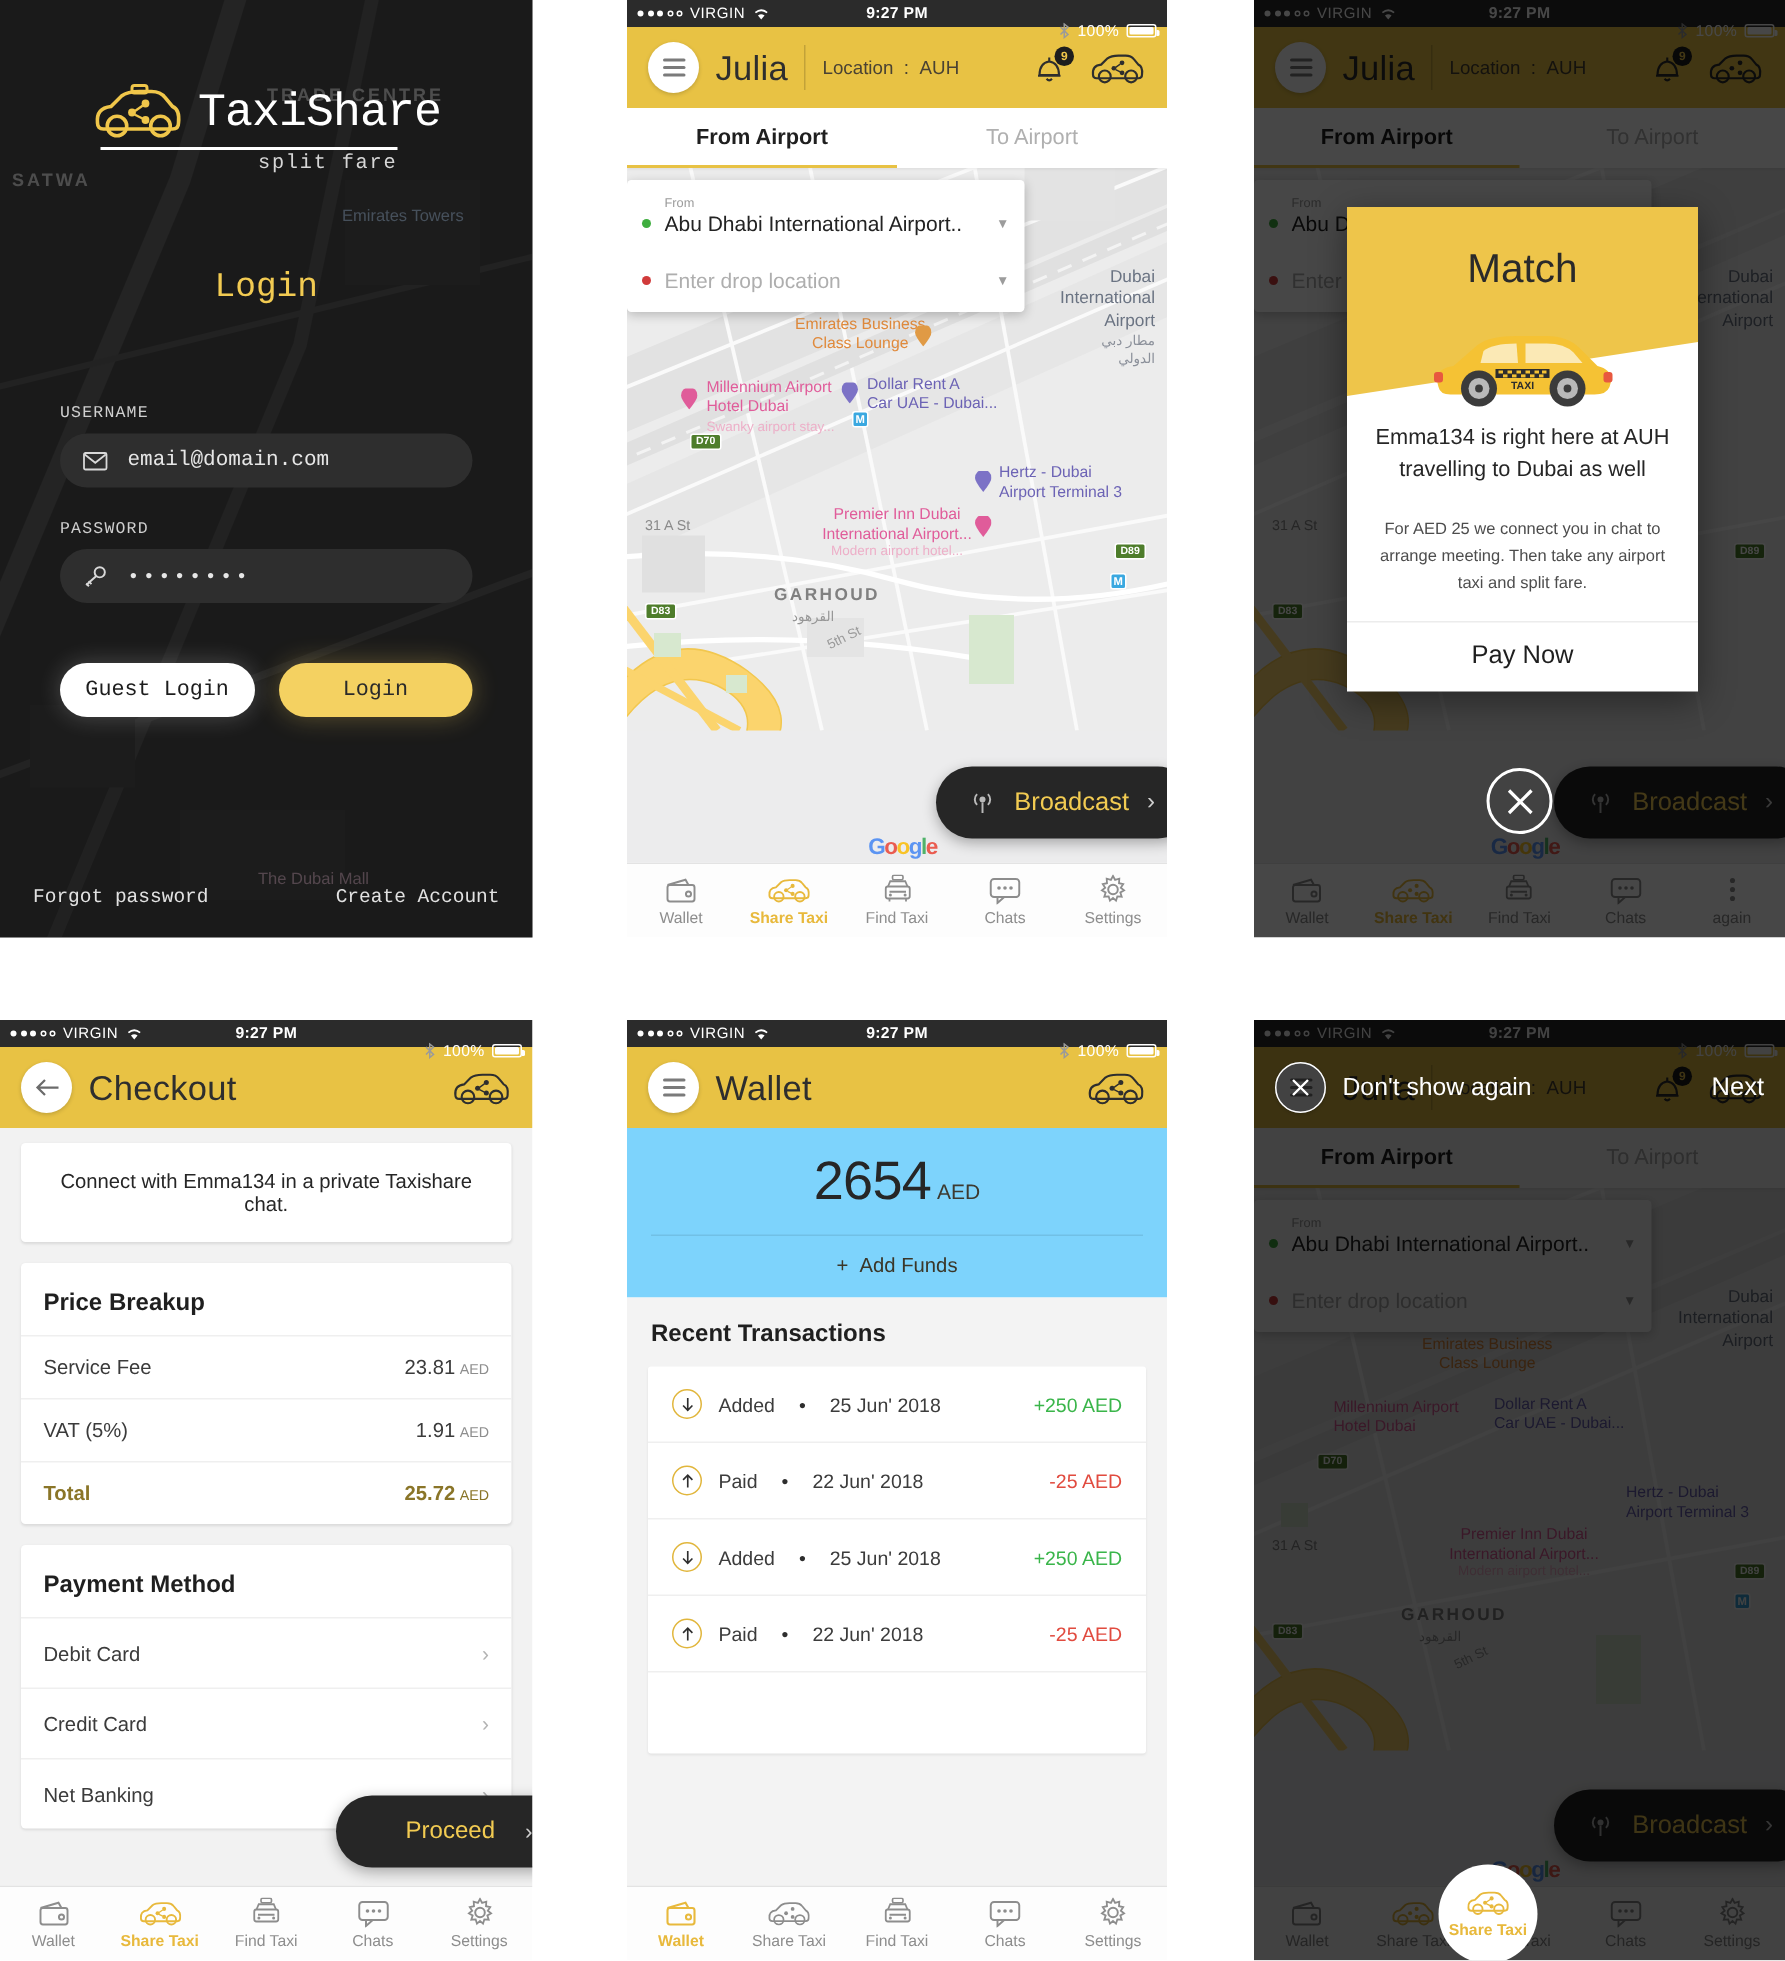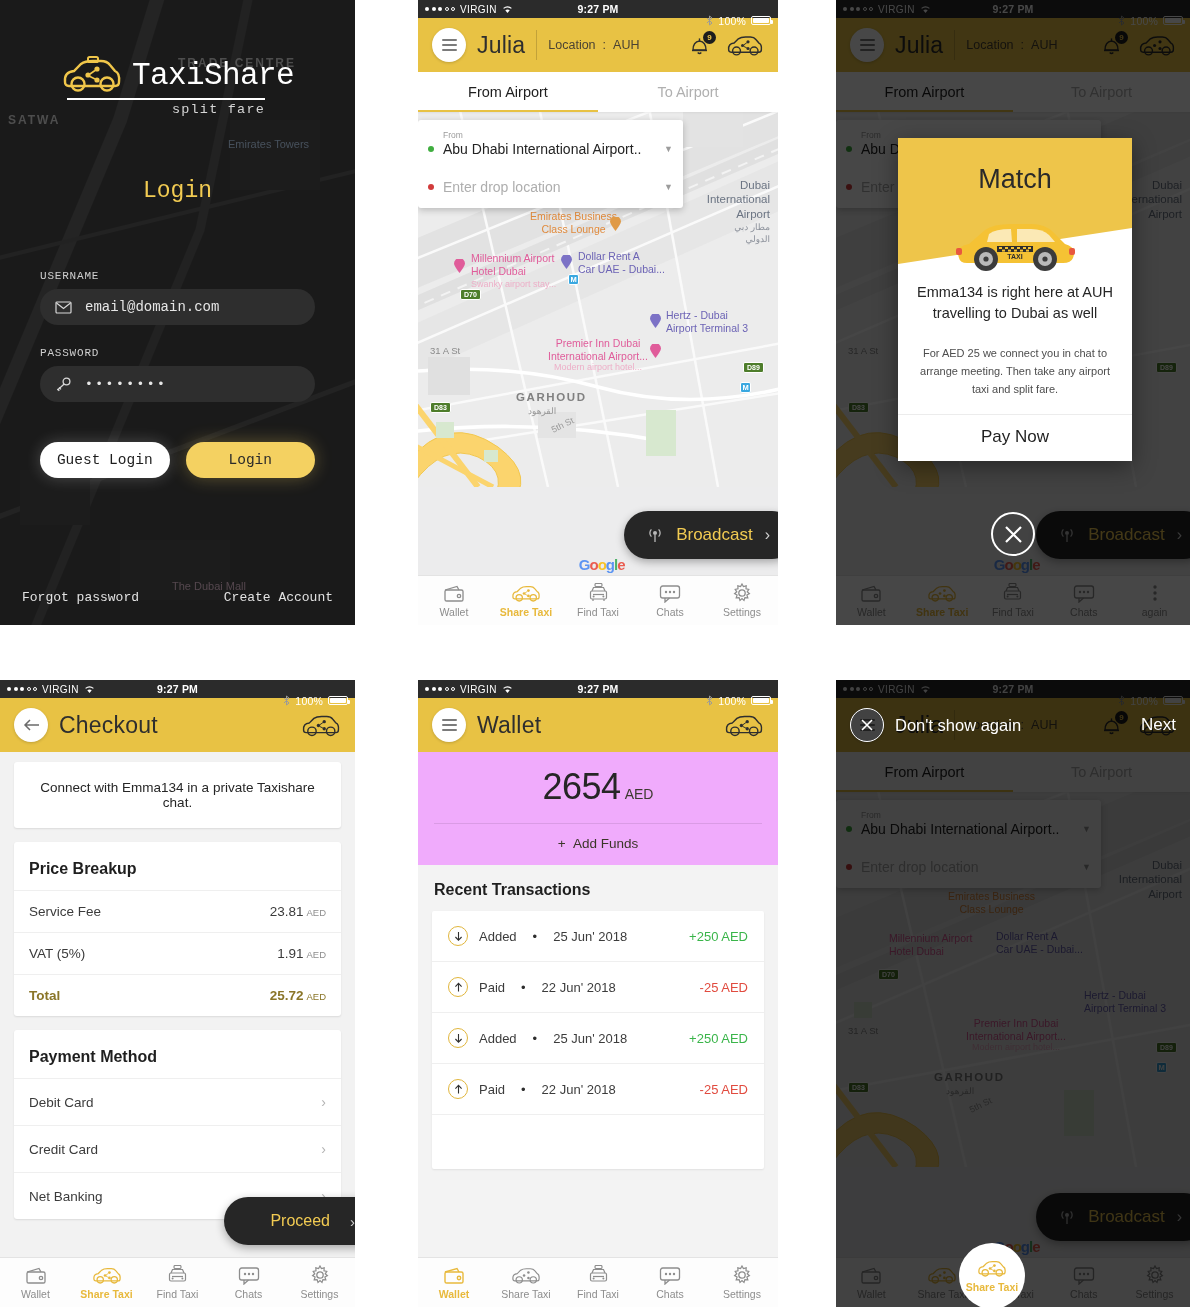--- a/index.html
+++ b/index.html
@@ -50,21 +50,21 @@
   .bell { position:relative; width:21px; height:23px; }
   .badge {
     position:absolute; top:-3px; right:-6px; background:#1d1d1d; color:#f0c64a;
     font-size:8px; width:13px;height:13px;border-radius:50%;
     display:flex;align-items:center;justify-content:center; font-weight:bold;
   }
 
   
   .tabs { display:flex; background:#fff; height:40px; position:relative; z-index:25; flex:0 0 auto; box-shadow:0 1px 2px rgba(0,0,0,.06); }
   .tab { flex:1; display:flex; align-items:center; justify-content:center; font-size:14.5px; color:#b0b0b0; position:relative; }
-  .tab.active { color:#1f1f1f; font-weight:normal; }
+  .tab.active { color:#1f1f1f; font-weight:bold; }
   .tab.active::after{content:"";position:absolute;bottom:0;left:0;right:0;height:2.5px;background:#e8c244;}
 
   
   .map { position:relative; flex:1 1 auto; overflow:hidden; background:#ececed; }
   .map-bg { position:absolute; inset:0; }
   .mlabel { position:absolute; font-size:10.5px; line-height:1.22; white-space:pre; }
   .mpin { position:absolute; width:11px;height:14px; }
   .mshield{position:absolute;background:#4e7d2b;color:#fff;font-size:7px;font-weight:bold;border-radius:2px;padding:1px 3px;border:1px solid #fff;}
   .mmetro{position:absolute;background:#3aa8e0;color:#fff;font-size:7.5px;font-weight:bold;border-radius:2px;width:11px;height:11px;display:flex;align-items:center;justify-content:center;border:1px solid #fff;}
 
@@ -169,21 +169,21 @@
   .mrow .arr { margin-left:auto; color:#b3b3b3; font-size:14px; }
   .proceed {
     position:absolute; right:-40px; bottom:12px; height:48px; background:#262626;
     border-radius:24px; display:flex; align-items:center; gap:20px; padding:0 40px 0 46px;
     box-shadow:0 3px 10px rgba(0,0,0,.32);
   }
   .proceed .pl { color:#f2cb52; font-size:16px; }
   .proceed .chev { color:#cfcfcf; font-size:15px; }
 
   
-  .wal-head { background:#f0abfc; padding:0 0 14px; flex:0 0 auto; }
+  .wal-head { background:#7dd3fc; padding:0 0 14px; flex:0 0 auto; }
   .wal-amount { text-align:center; padding-top:14px; }
   .wal-amount .num { font-size:36px; color:#262626; letter-spacing:-.5px; }
   .wal-amount .cur { font-size:14px; color:#3d3a30; margin-left:4px; }
   .wal-sep { height:1px; background:rgba(0,0,0,.09); margin:15px 16px 0; }
   .wal-add { text-align:center; padding-top:12px; font-size:13.5px; color:#3b3628; }
   .wal-body { flex:1 1 auto; background:#f3f3f3; padding:0 0 0; overflow:hidden; }
   .wal-sect { font-size:16px; font-weight:bold; color:#1f1f1f; padding:16px 16px 12px; }
   .tx-card { background:#fff; margin:0 14px; border-radius:2px; box-shadow:0 1px 2px rgba(0,0,0,.08); height:258px; }
   .tx { display:flex; align-items:center; padding:15px 16px; border-bottom:1px solid #efefef; font-size:13px; color:#3c3c3c; gap:11px; }
   .tx-ico { width:20px;height:20px;border-radius:50%;border:1.4px solid #e1b63c; display:flex;align-items:center;justify-content:center; flex:0 0 auto;}

